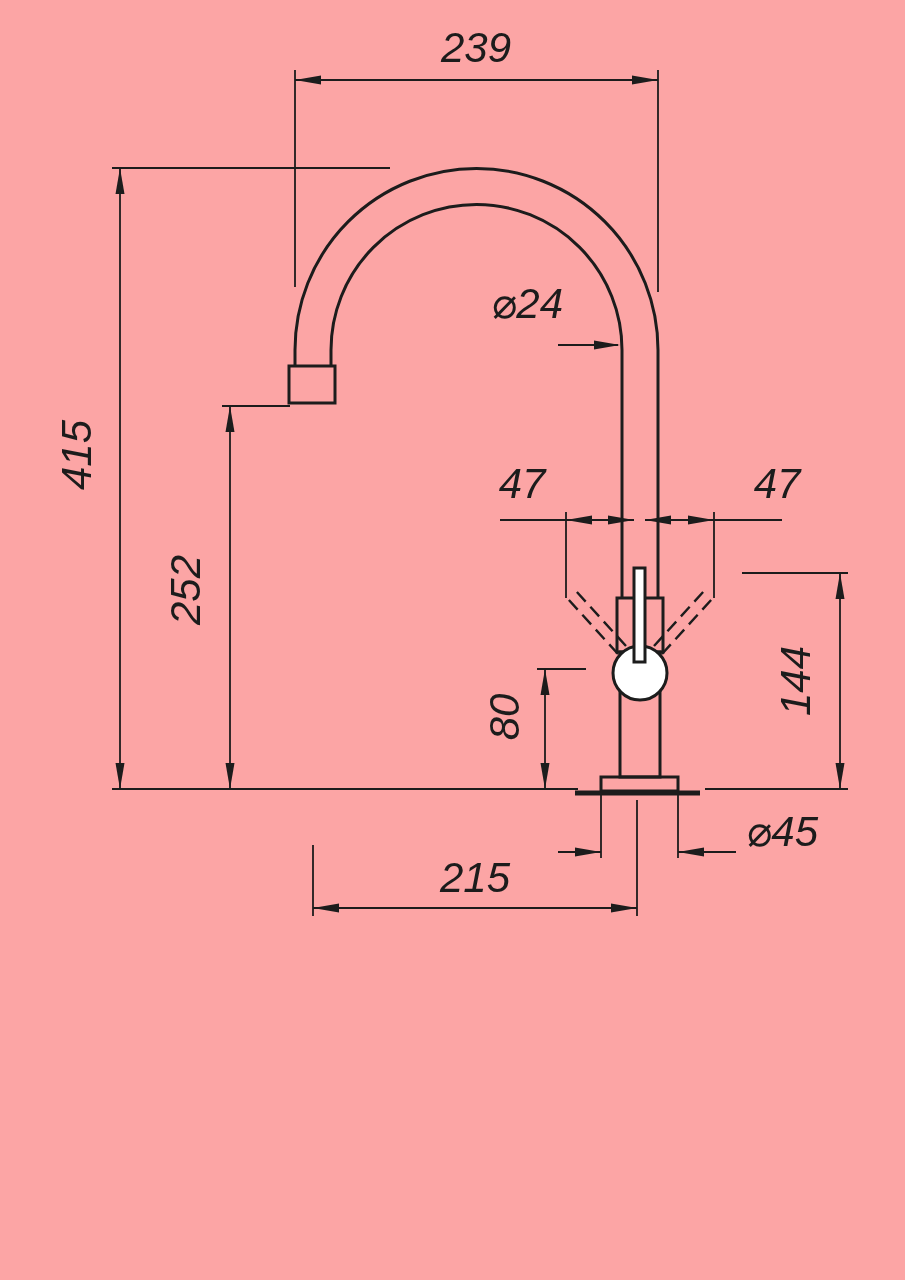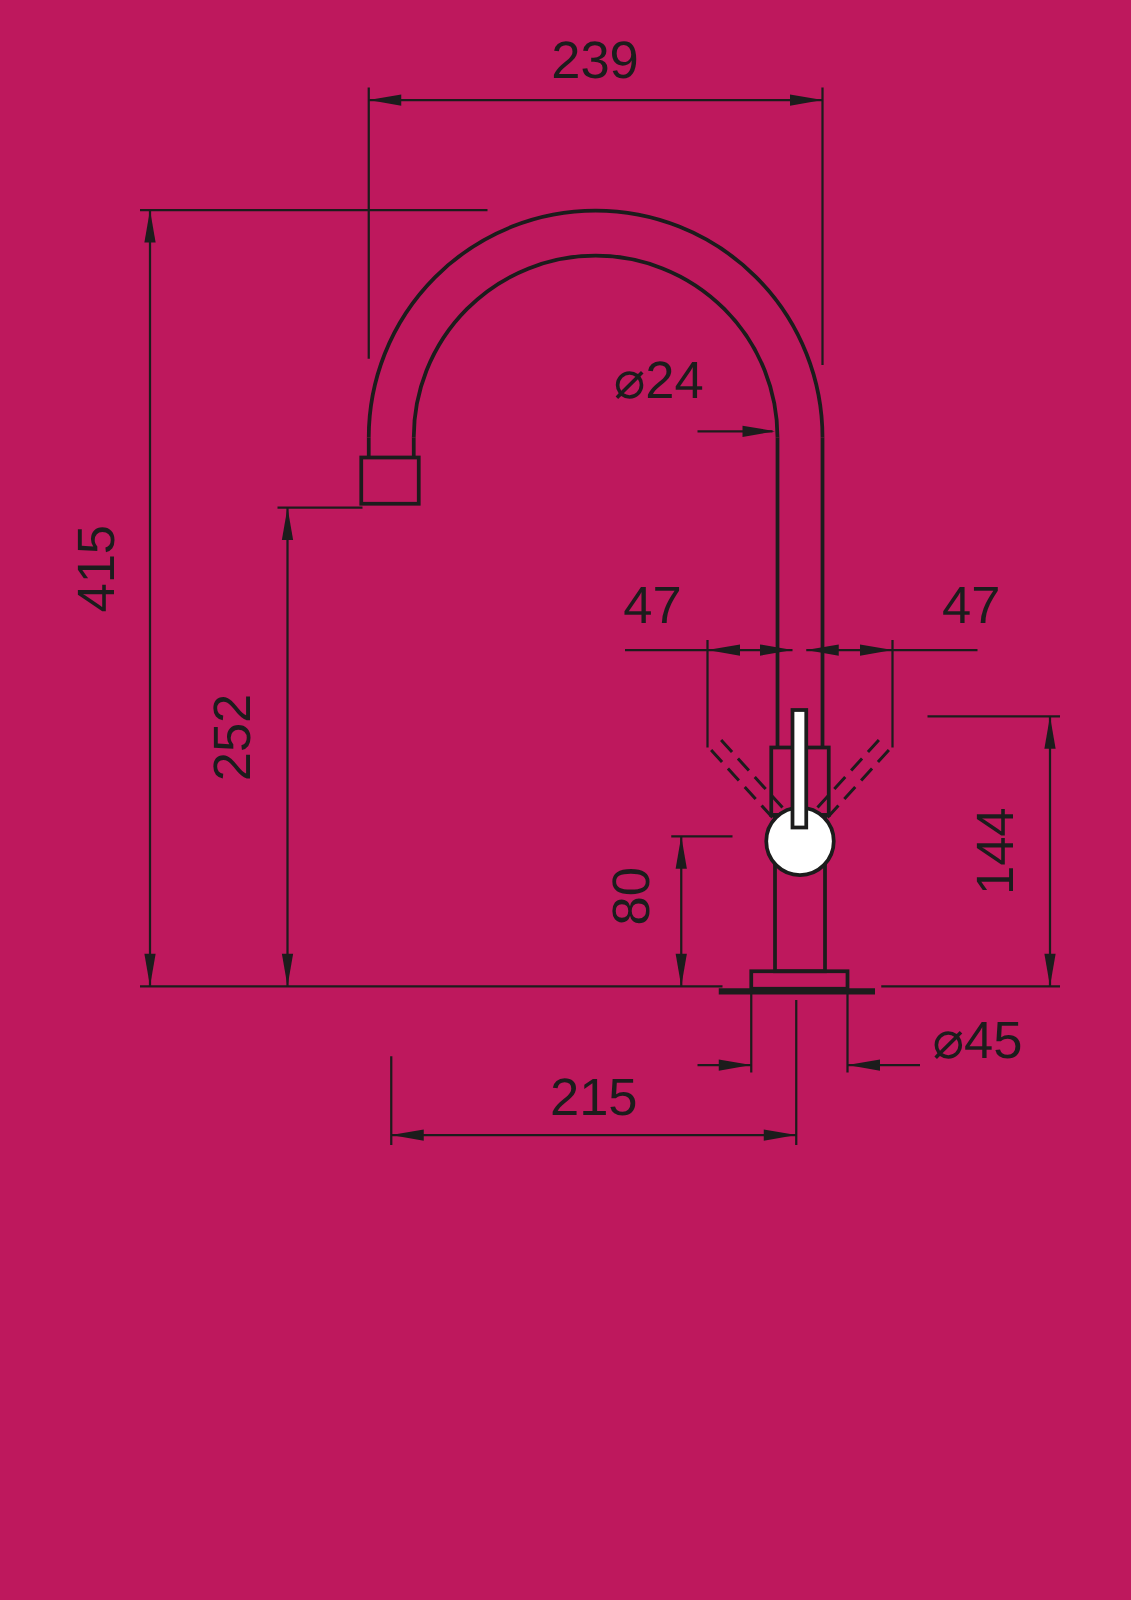--- a/index.html
+++ b/index.html
@@ -1,17 +1,17 @@
 <!DOCTYPE html>
 <html><head>
 <meta charset="utf-8">
 <style>
   html,body{margin:0;padding:0;background:#ffffff;}
-  .canvas{position:relative;width:905px;height:1280px;background:#be185d;overflow:hidden;
-          font-family:"Liberation Sans","DejaVu Sans",sans-serif;}
+  .canvas{position:relative;width:905px;height:1280px;background:#fca5a5;overflow:hidden;
+          font-family:"Liberation Sans","DejaVu Sans",sans-serif;font-style:italic;}
   svg{display:block;}
   text{font-family:"Liberation Sans","DejaVu Sans",sans-serif;font-size:42px;fill:#1c1c1c;}
   .thin{stroke:#1c1c1c;stroke-width:1.8;fill:none;}
   .thick{stroke:#1c1c1c;stroke-width:3;fill:none;}
   .heavy{stroke:#1c1c1c;stroke-width:5;fill:none;}
   .dash{stroke:#1c1c1c;stroke-width:2.4;fill:none;stroke-dasharray:13 7;}
   .arr{fill:#1c1c1c;stroke:none;}
   .white{fill:#ffffff;stroke:#1c1c1c;stroke-width:3;}
 </style>
 </head>

